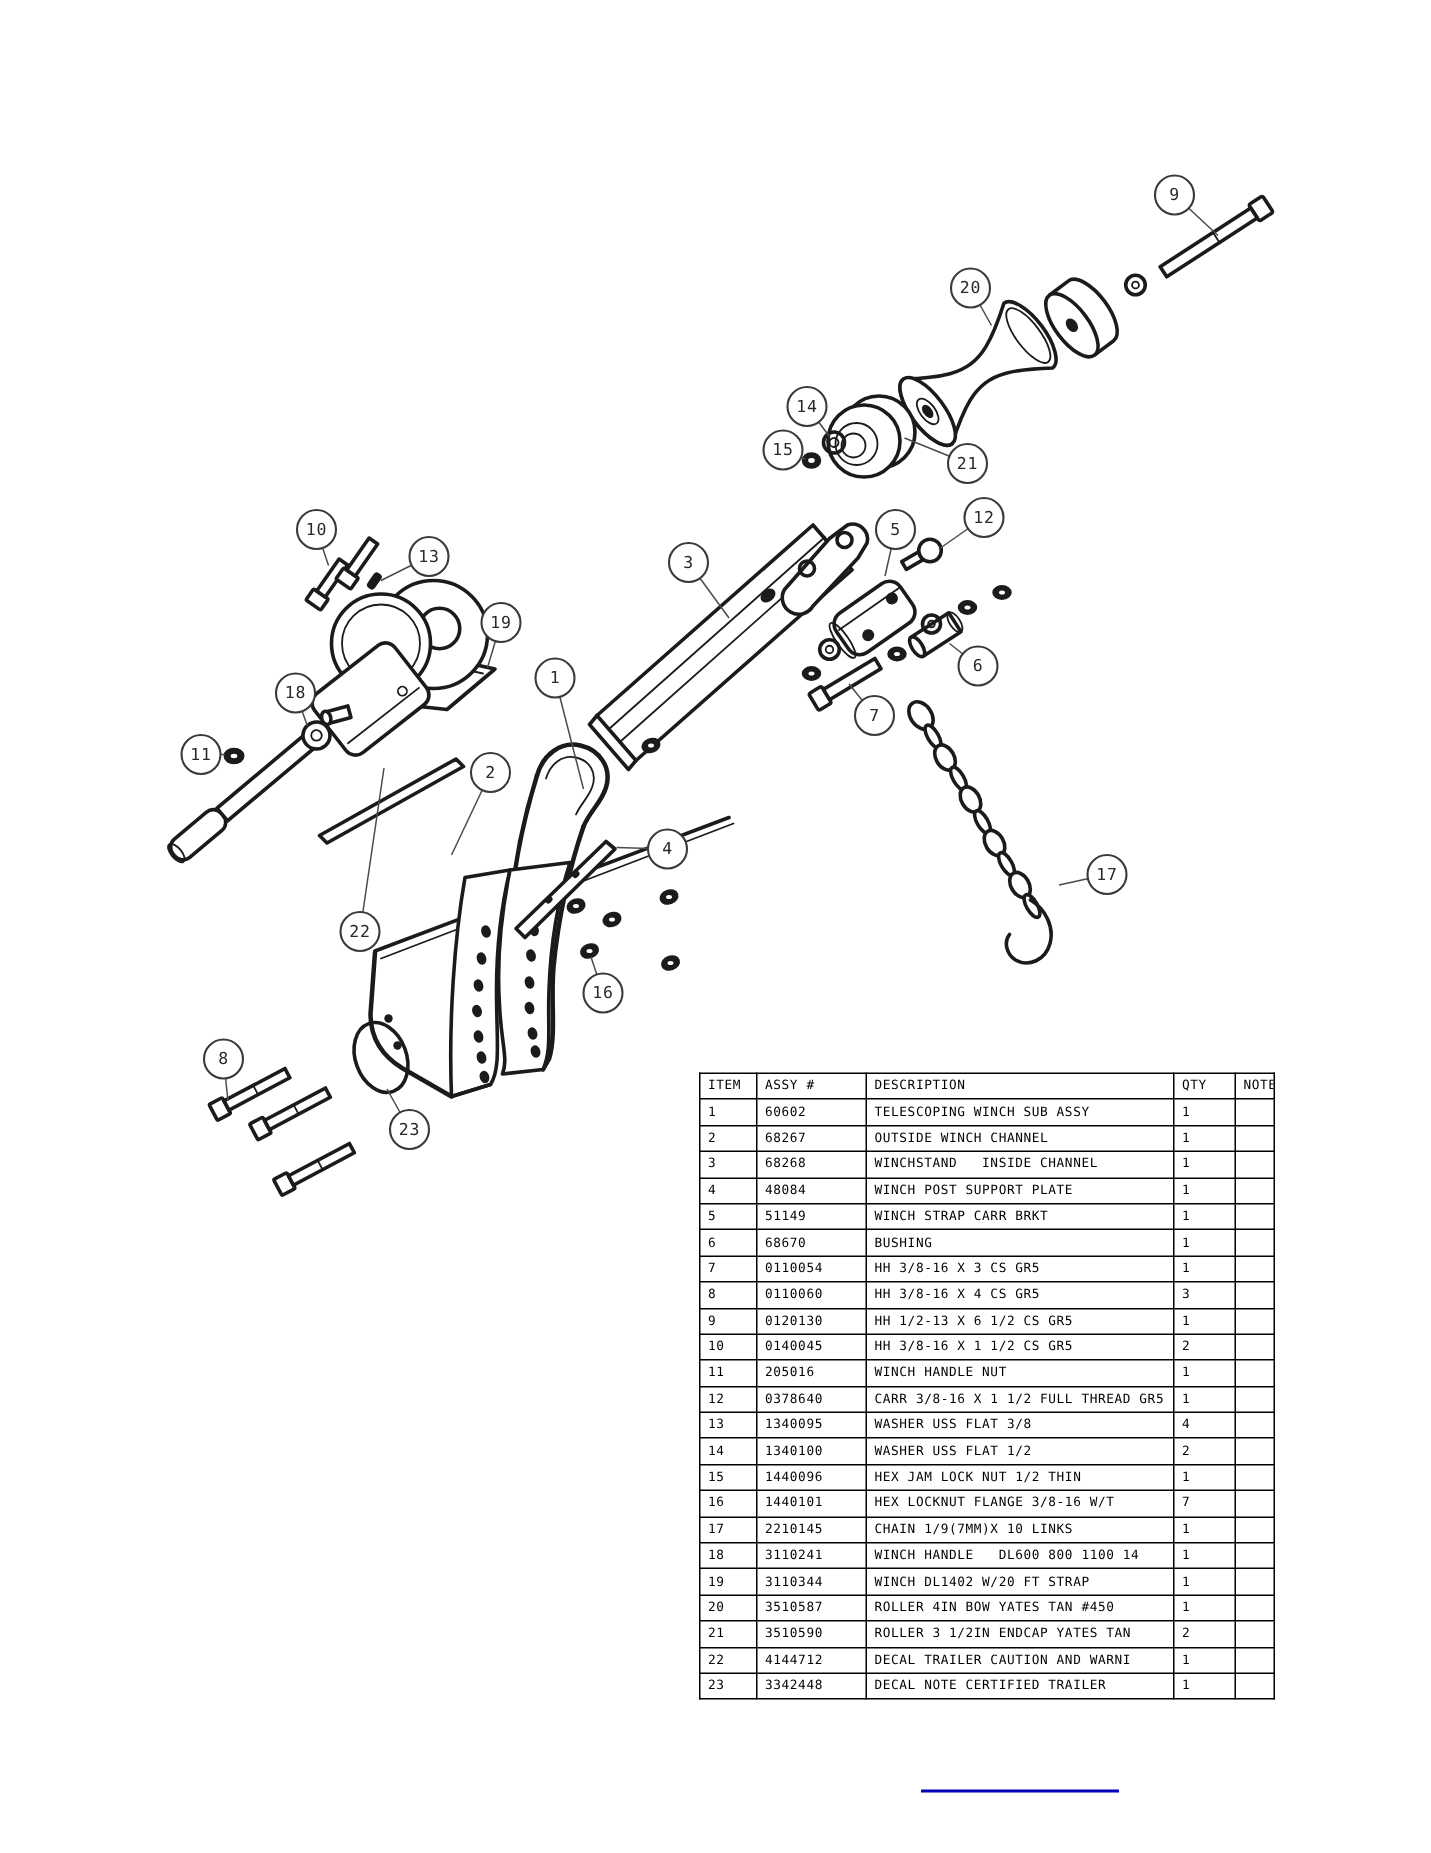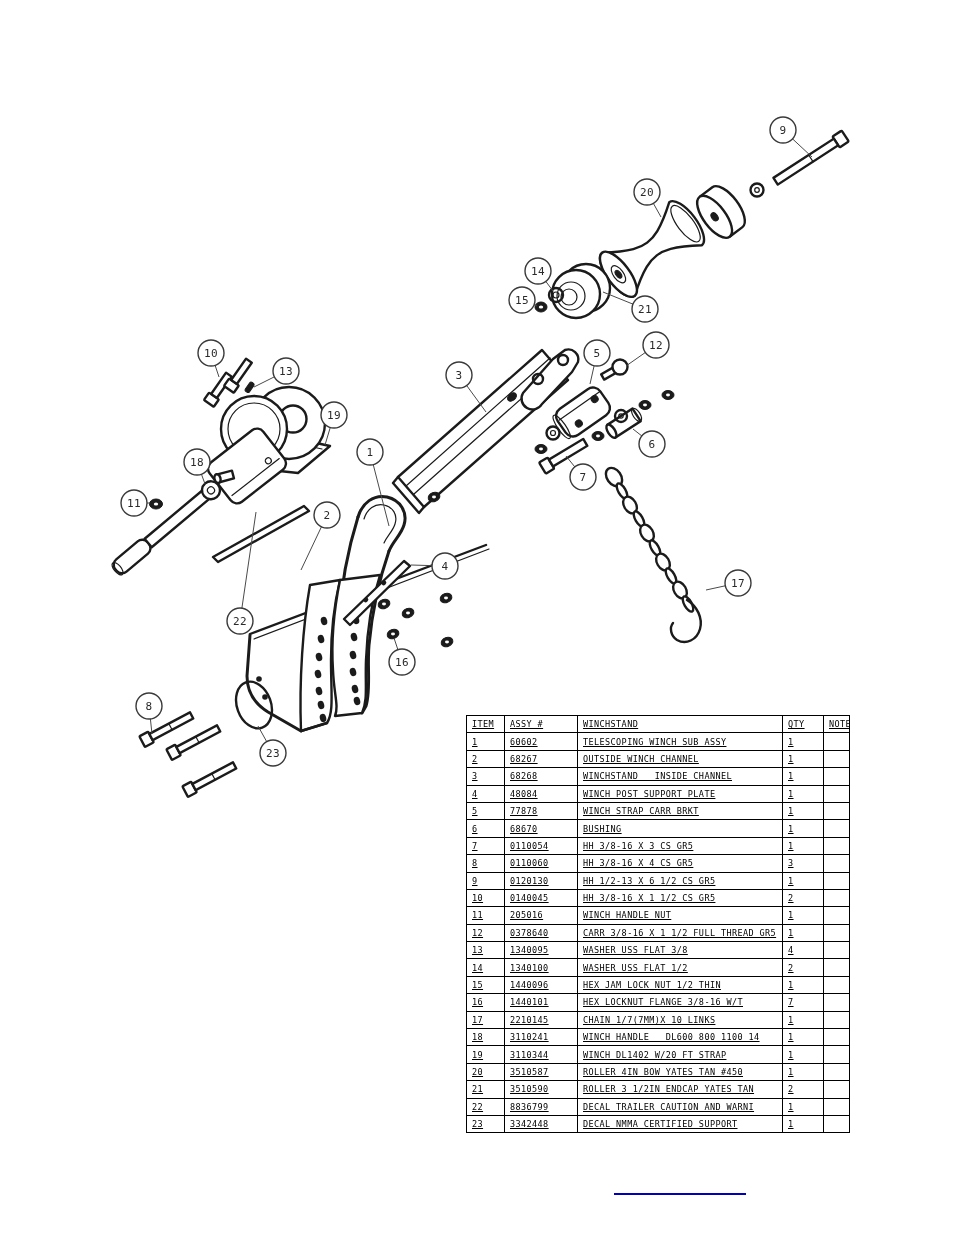--- a/index.html
+++ b/index.html
@@ -14,21 +14,21 @@
   .t1{fill:none;stroke:#1b1b1b;stroke-width:1.2;stroke-linecap:round;}
   .dk{fill:#1b1b1b;stroke:#1b1b1b;stroke-width:1;}
   .hole{fill:#1b1b1b;}
   .balloon{fill:#fff;stroke:#3a3a3a;stroke-width:1.4;}
   .leader{stroke:#4a4a4a;stroke-width:1;fill:none;}
   .balloon-num{font-family:"DejaVu Sans Mono",monospace;font-size:11px;fill:#2a2a2a;
                text-anchor:middle;letter-spacing:.5px;}
 
   
   table.parts{position:absolute;left:466px;top:715px;width:383px;border-collapse:collapse;
-              table-layout:fixed;font-size:8.5px;letter-spacing:.4px;color:#000;text-decoration:underline;}
+              table-layout:fixed;font-size:8.5px;letter-spacing:.4px;color:#000;}
   table.parts th,table.parts td{border:1px solid #000;height:16.4px;padding:0 2px 0 5px;
               text-align:left;font-weight:normal;white-space:pre;overflow:hidden;vertical-align:middle;}
   .rule{position:absolute;height:2px;}
 </style>
 </head>
 <body>
 
 <div class="page">
 
   <svg class="diagram" width="954" height="1235" viewBox="0 0 954 1235">
@@ -340,21 +340,21 @@
       <col style="width:38px">
         <col style="width:73px">
         <col style="width:205px">
       <col style="width:41px">
         <col style="width:26px">
     </colgroup>
     <thead>
       <tr>
           <th>ITEM</th>
           <th>ASSY #</th>
-          <th>WINCHSTAND</th>
+          <th>DESCRIPTION</th>
           <th>QTY</th>
           <th>NOTE</th>
         </tr>
     </thead>
     <tbody>
         <tr>
           <td>1</td>
           <td>60602</td>
           <td>TELESCOPING WINCH SUB ASSY</td>
           <td>1</td>
@@ -376,21 +376,21 @@
         </tr>
         <tr>
           <td>4</td>
           <td>48084</td>
           <td>WINCH POST SUPPORT PLATE</td>
           <td>1</td>
           <td></td>
         </tr>
         <tr>
           <td>5</td>
-          <td>77878</td>
+          <td>51149</td>
           <td>WINCH STRAP CARR BRKT</td>
           <td>1</td>
           <td></td>
         </tr>
         <tr>
           <td>6</td>
           <td>68670</td>
           <td>BUSHING</td>
           <td>1</td>
           <td></td>
@@ -461,21 +461,21 @@
         <tr>
           <td>16</td>
           <td>1440101</td>
           <td>HEX LOCKNUT FLANGE 3/8-16 W/T</td>
           <td>7</td>
           <td></td>
         </tr>
         <tr>
           <td>17</td>
           <td>2210145</td>
-          <td>CHAIN 1/7(7MM)X 10 LINKS</td>
+          <td>CHAIN 1/9(7MM)X 10 LINKS</td>
           <td>1</td>
           <td></td>
         </tr>
         <tr>
           <td>18</td>
           <td>3110241</td>
           <td>WINCH HANDLE   DL600 800 1100 14</td>
           <td>1</td>
           <td></td>
         </tr>
@@ -495,29 +495,29 @@
         </tr>
         <tr>
           <td>21</td>
           <td>3510590</td>
           <td>ROLLER 3 1/2IN ENDCAP YATES TAN</td>
           <td>2</td>
           <td></td>
         </tr>
         <tr>
           <td>22</td>
-          <td>8836799</td>
+          <td>4144712</td>
           <td>DECAL TRAILER CAUTION AND WARNI</td>
           <td>1</td>
           <td></td>
         </tr>
         <tr>
           <td>23</td>
           <td>3342448</td>
-          <td>DECAL NMMA CERTIFIED SUPPORT</td>
+          <td>DECAL NOTE CERTIFIED TRAILER</td>
           <td>1</td>
           <td></td>
         </tr>
       </tbody>
   </table>
 
   <div class="rule" style="left: 614px; top: 1193px; width: 132px; background: rgb(0, 0, 187);"></div>
 </div>
 
 </body></html>

